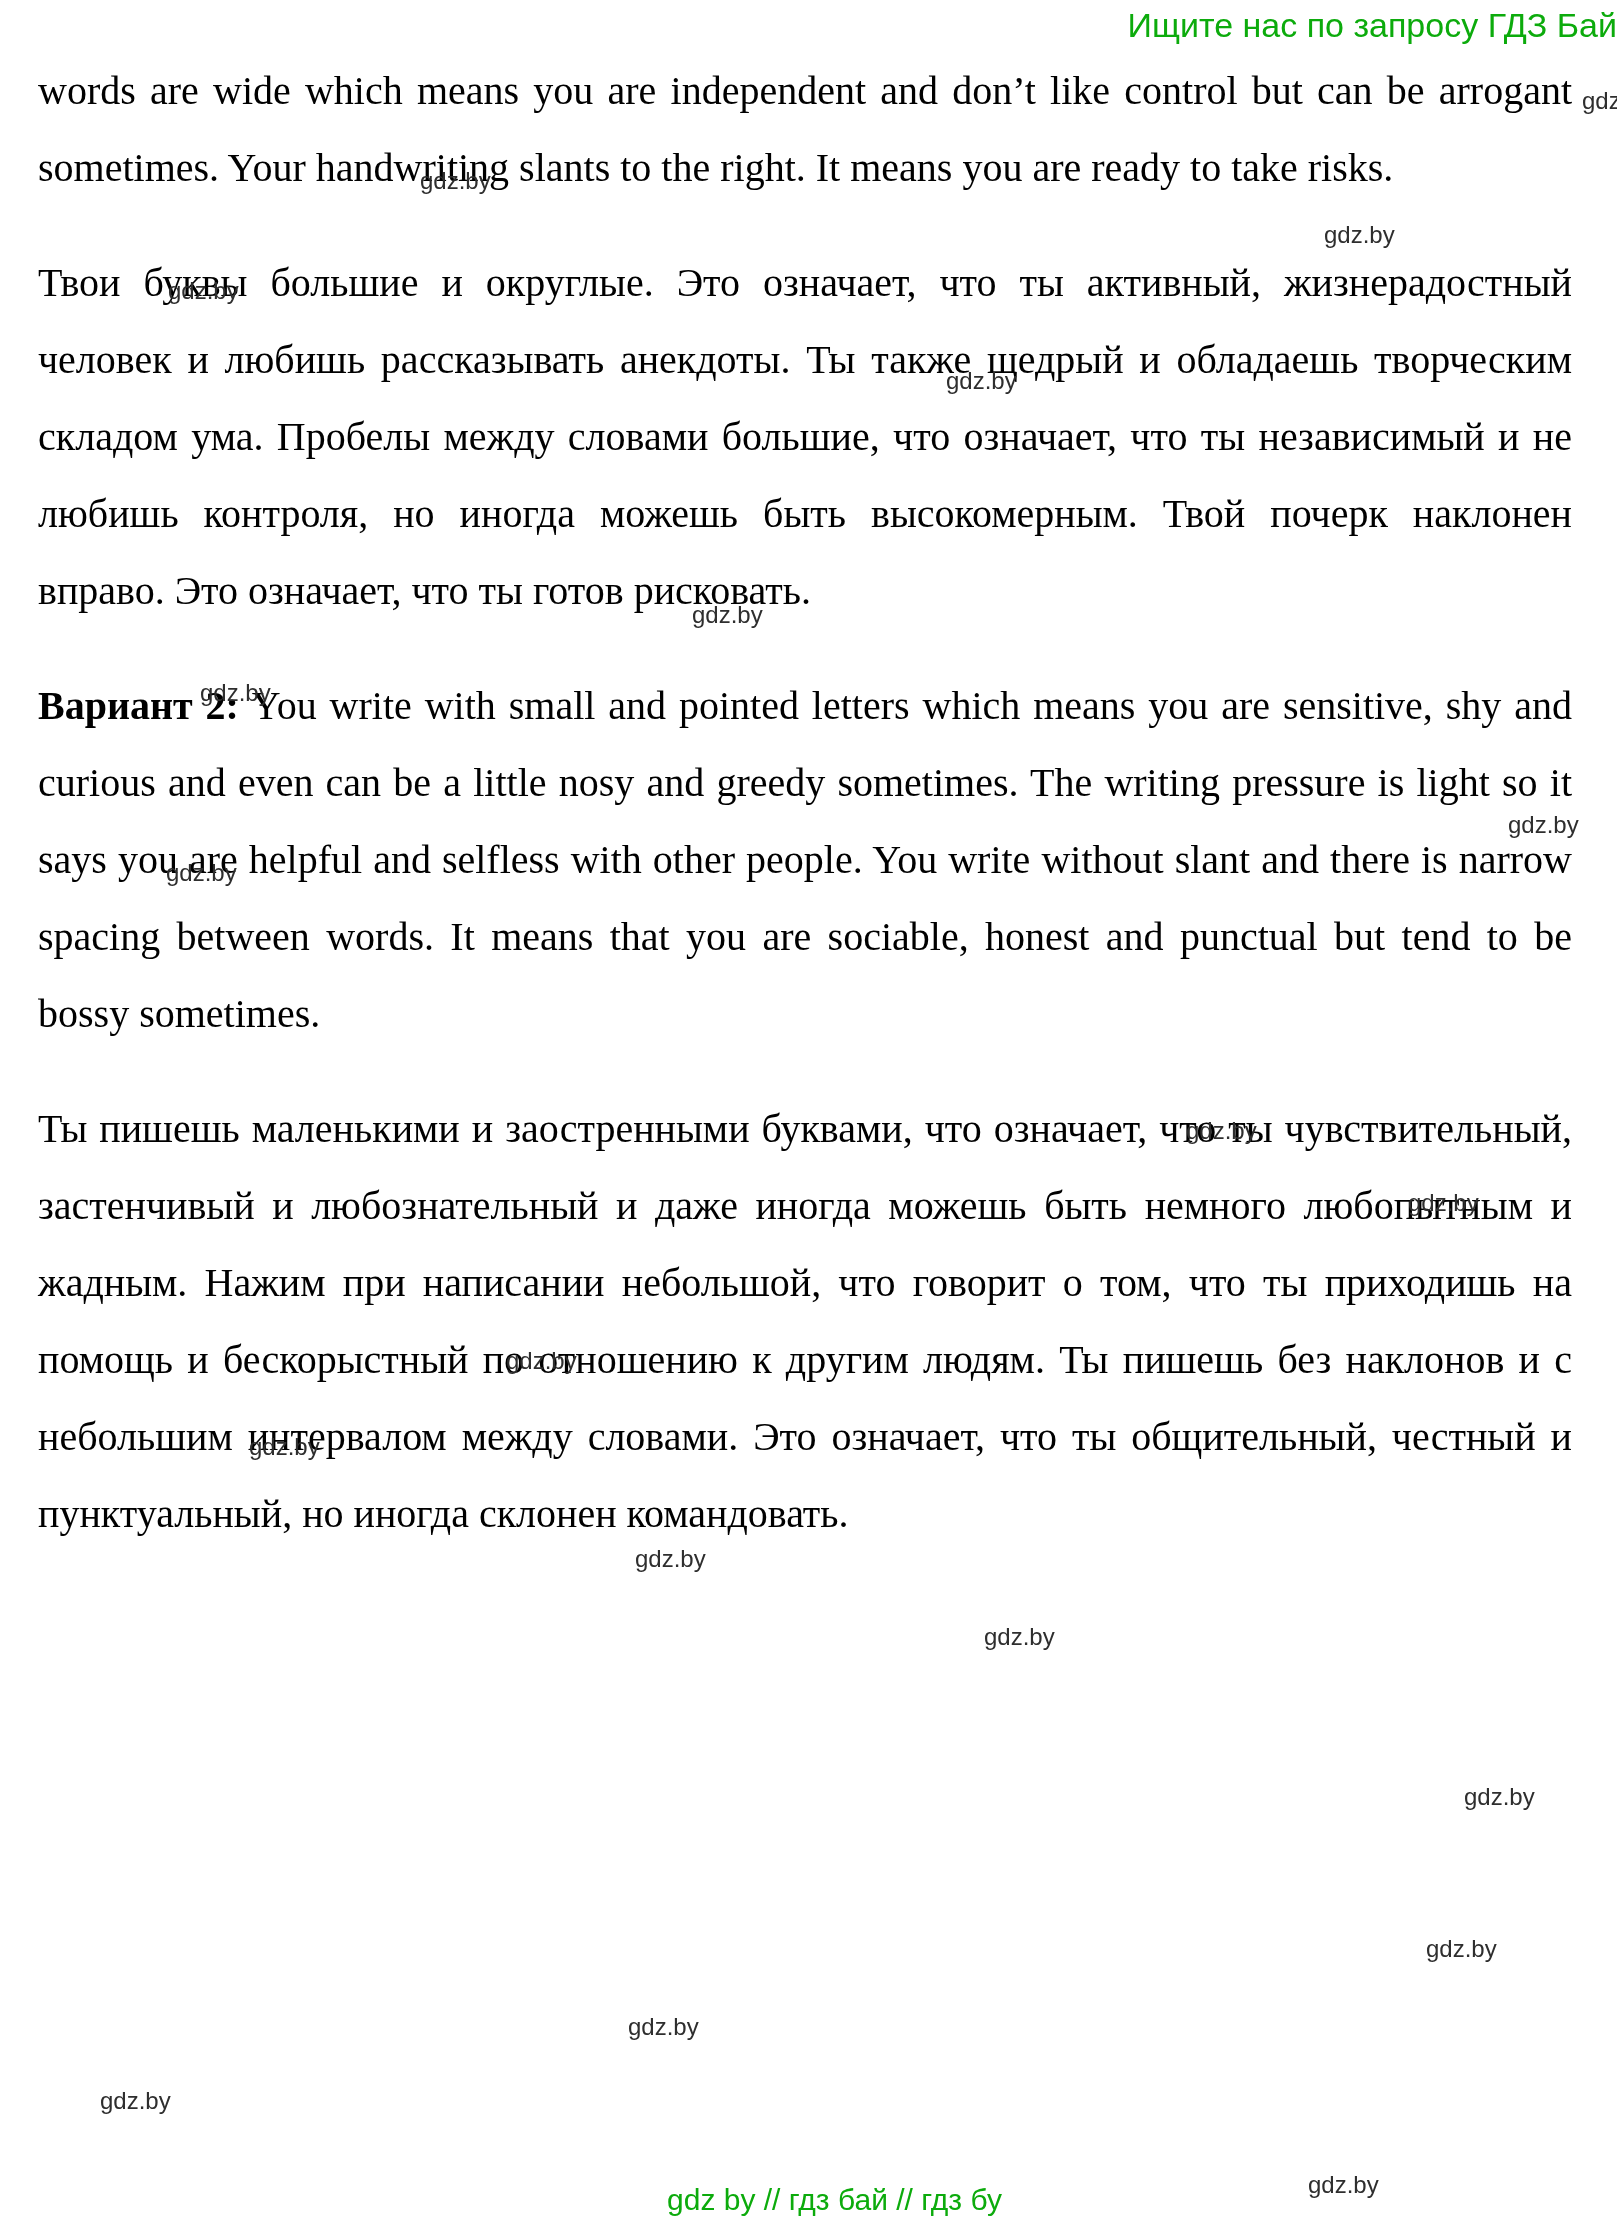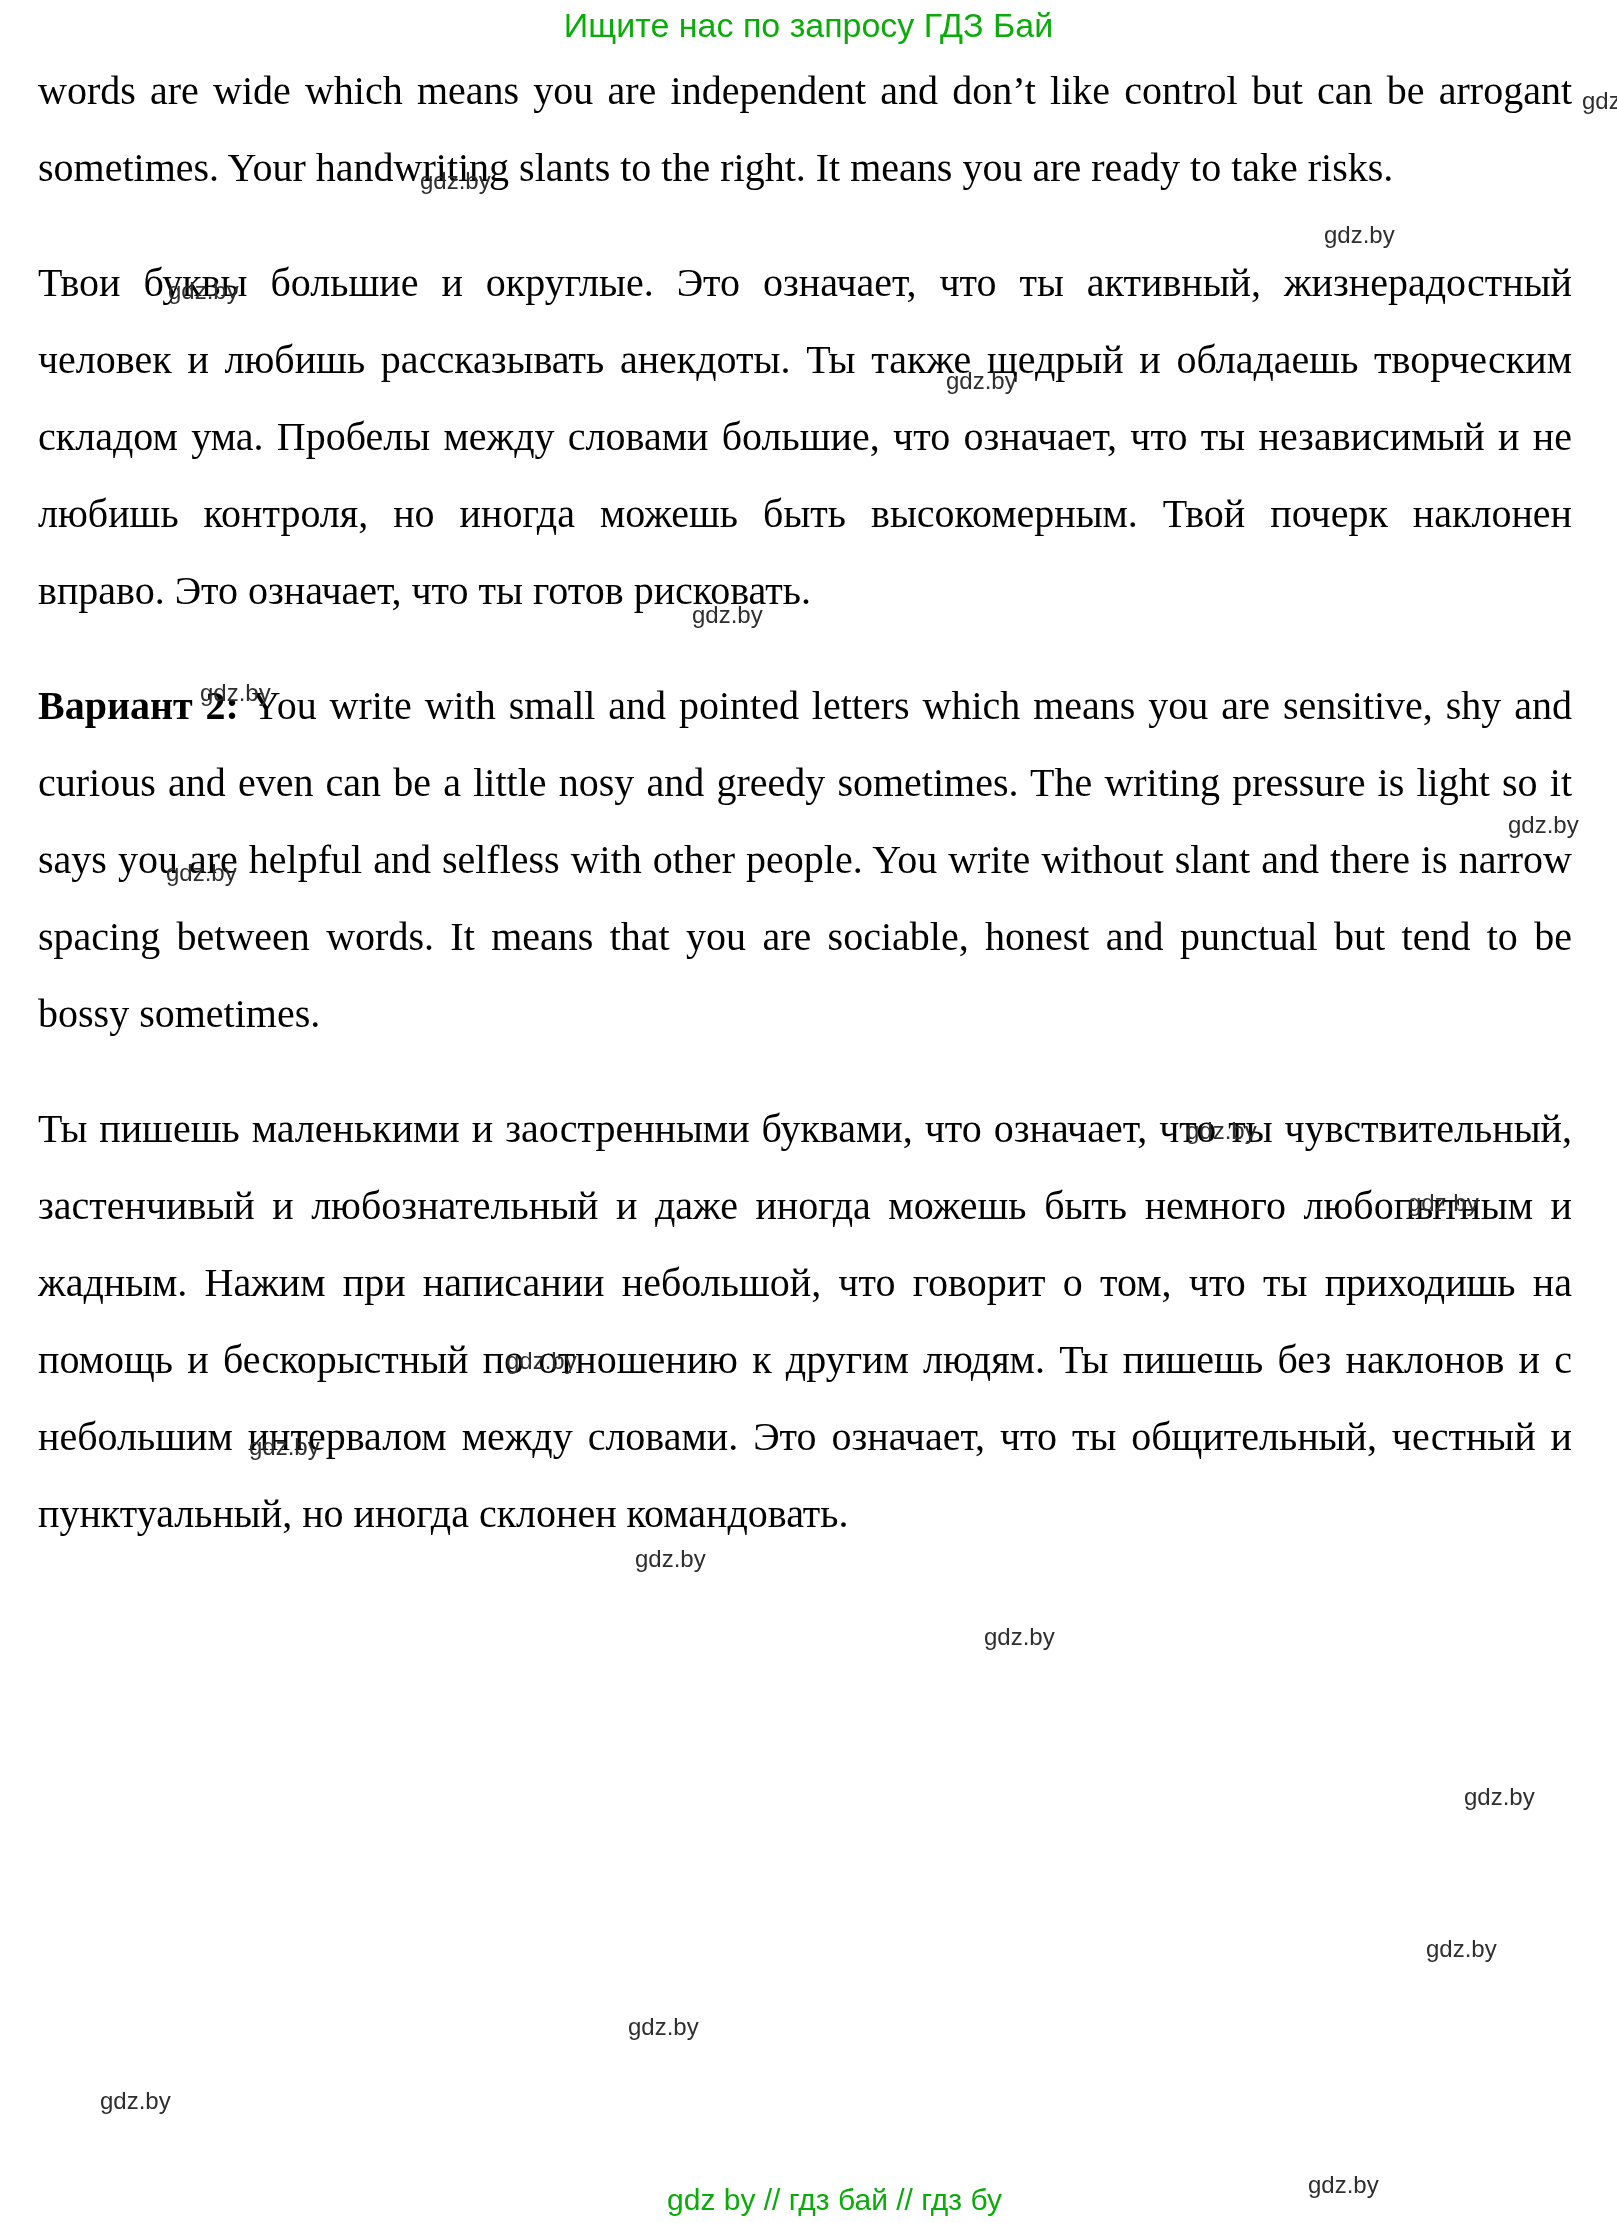--- a/index.html
+++ b/index.html
@@ -14,21 +14,21 @@
     background: #ffffff;
     overflow: hidden;
     font-family: "Liberation Serif", serif;
     color: #000000;
   }
   .promo-header {
     position: absolute;
     top: 6px;
     left: 0;
     width: 100%;
-    text-align: center;
+    text-align: right;
     font-family: "Liberation Sans", sans-serif;
     font-size: 34px;
     color: #0cab0c;
     white-space: nowrap;
   }
   .content {
     position: absolute;
     top: 52px;
     left: 38px;
     right: 45px;

